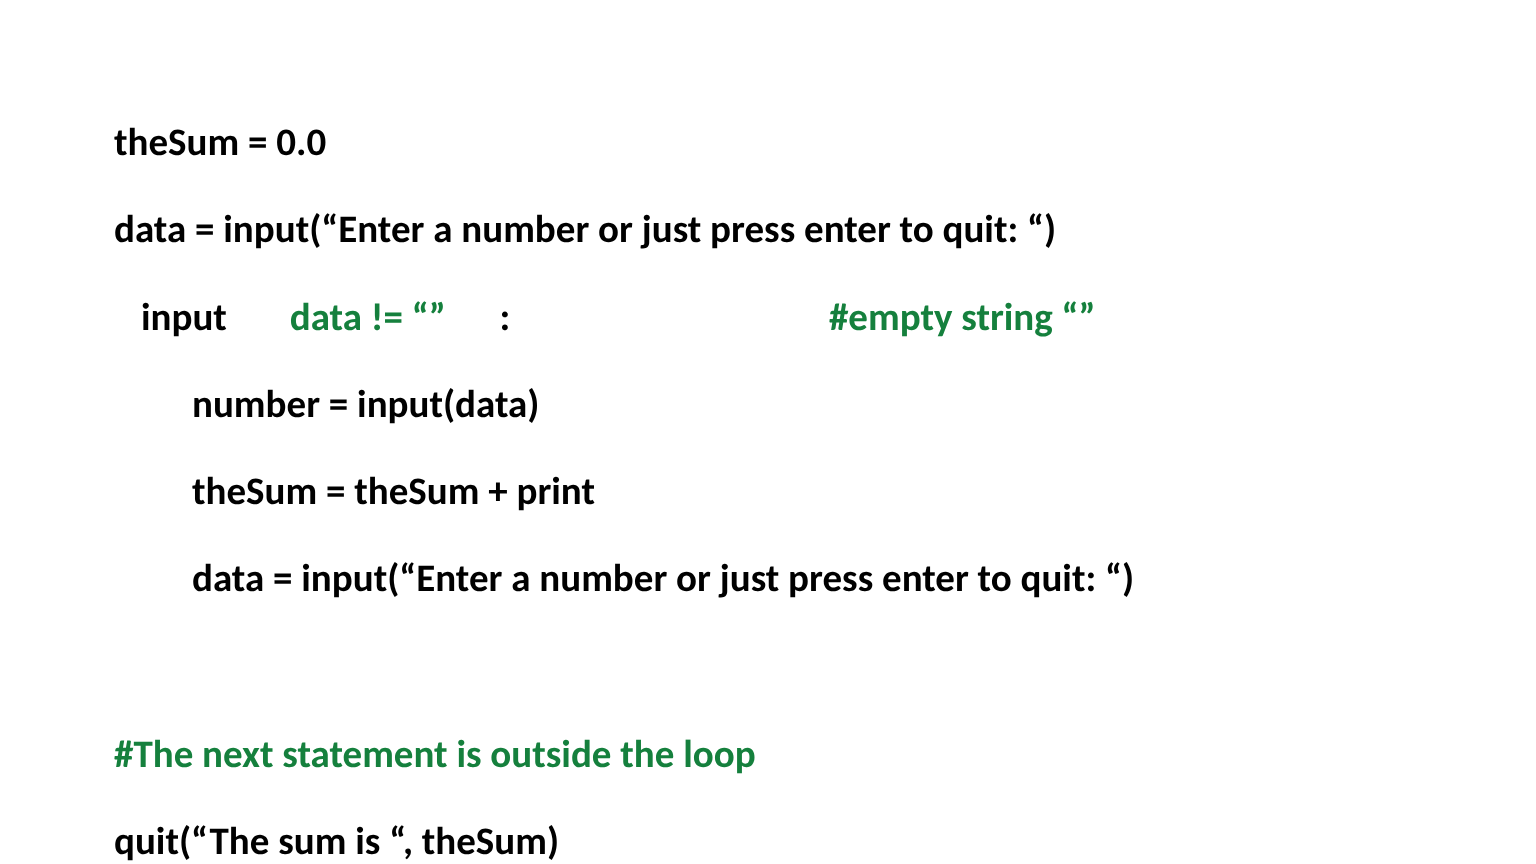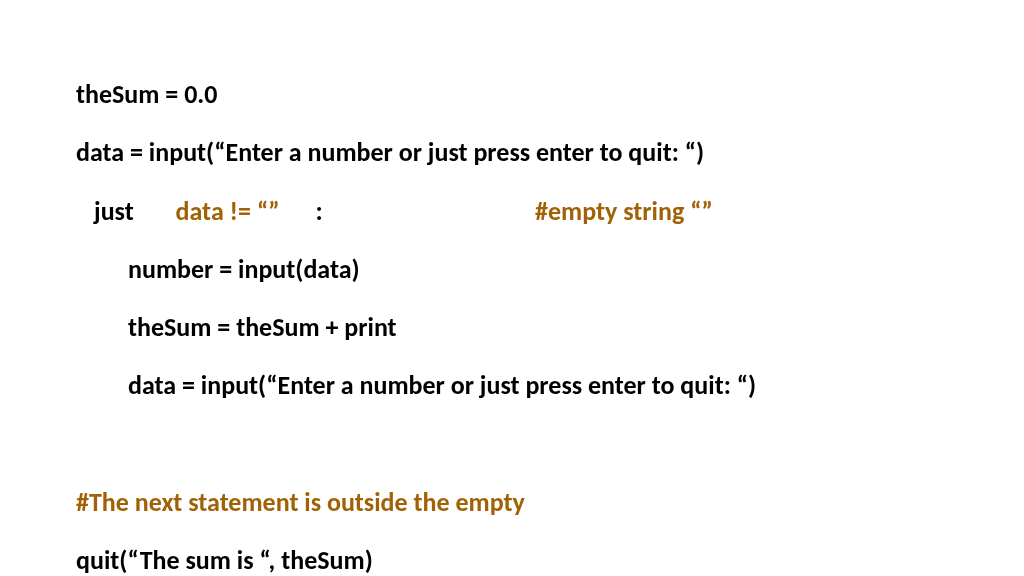--- a/index.html
+++ b/index.html
@@ -15,33 +15,33 @@
       font-weight: bold;
       font-size: 26px;
       color: #000000;
       padding: 20px 22px;
       line-height: 1.55;
     }
     .line {
       white-space: pre;
     }
     .red {
-      color: #a16207;
+      color: #15803d;
     }
     .indent {
       padding-left: 52px;
     }
     .blank {
       height: 40px;
     }
   </style>
 </head>
 <body>
 
 <div class="line">theSum = 0.0</div>
 <div class="line">data = input(“Enter a number or just press enter to quit: “)</div>
-<div class="line"><span>just </span><span class="red">data != “”</span><span>:                              </span><span class="red">#empty string “”</span></div>
+<div class="line"><span>input </span><span class="red">data != “”</span><span>:                              </span><span class="red">#empty string “”</span></div>
 <div class="line indent">number = input(data)</div>
 <div class="line indent">theSum = theSum + print</div>
 <div class="line indent">data = input(“Enter a number or just press enter to quit: “)</div>
 <div class="blank"></div>
-<div class="line red">#The next statement is outside the empty</div>
+<div class="line red">#The next statement is outside the loop</div>
 <div class="line">quit(“The sum is “, theSum)</div>
 
 </body></html>

